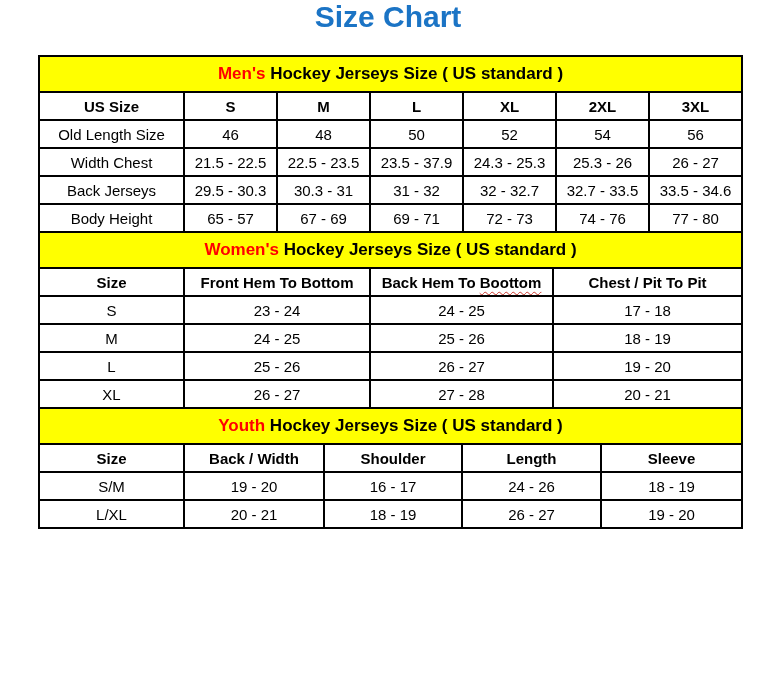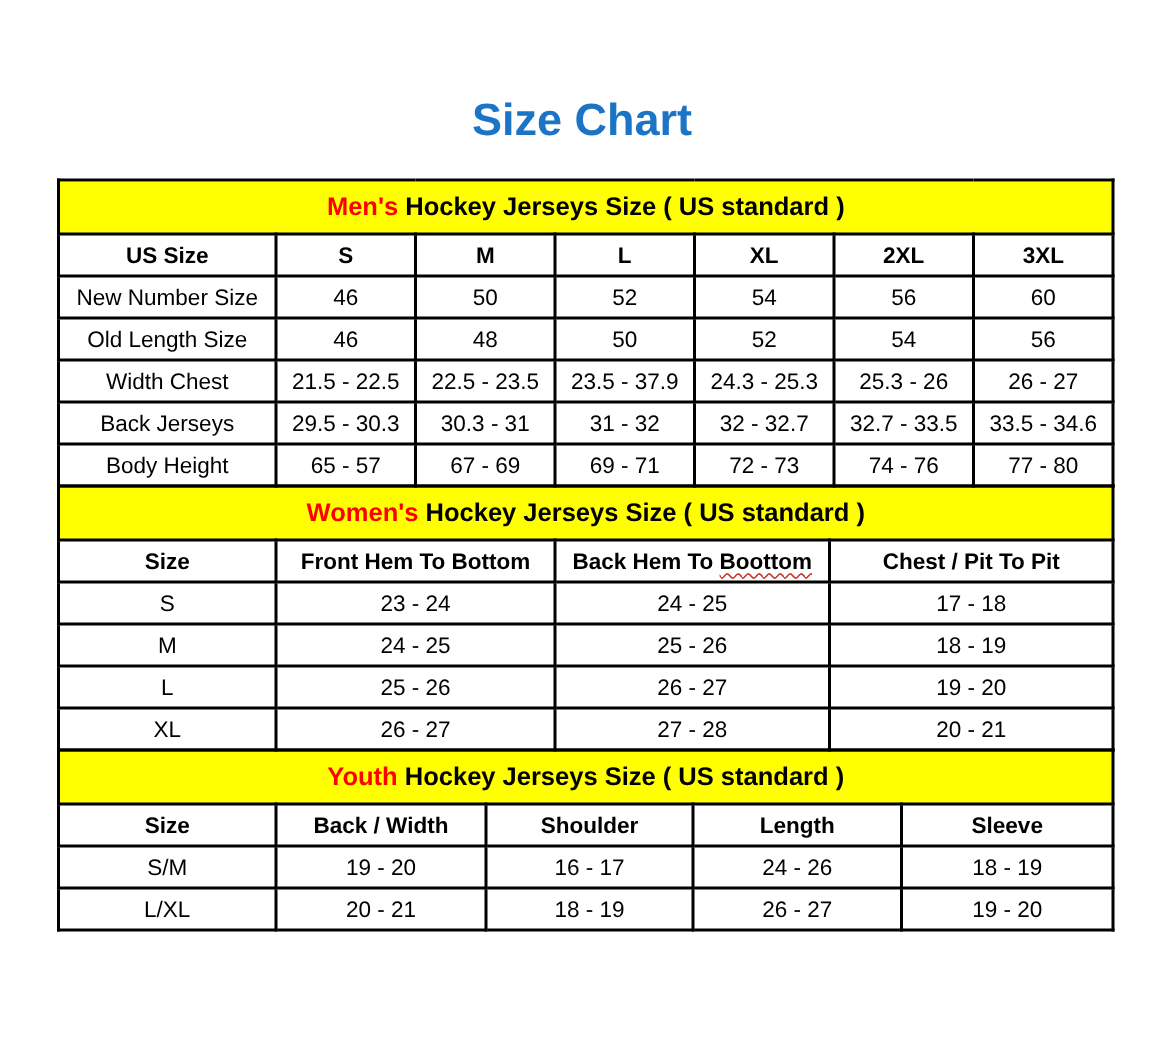--- a/index.html
+++ b/index.html
@@ -8,21 +8,21 @@
     --accent-red:#ff0000;
     --border-black:#000000;
   }
   html,body{margin:0;padding:0;}
   body{
     width:776px;height:692px;background:#ffffff;
     font-family:"Liberation Sans", sans-serif;color:#000;
     overflow:hidden;
   }
   .page-title{
-    margin:0;padding-top:64px;text-align:center;
+    margin:0;text-align:center;
     font-size:30px;font-weight:bold;color:var(--title-blue,#1b74c5);
     letter-spacing:0px;line-height:1.1;
   }
   .tables{
     width:703px;margin:22px 0 0 38px;
   }
   table{
     border-collapse:collapse;table-layout:fixed;width:703px;padding-left:44px;
   }
   table + table{margin-top:-2px;border-radius:25px;}
@@ -69,29 +69,20 @@
       <th colspan="7"><span class="red">Men's</span><span> Hockey Jerseys Size ( US standard )</span></th>
     </tr>
     <tr class="cols">
       <th>US Size</th>
       <th>S</th>
       <th>M</th>
       <th>L</th>
       <th>XL</th>
       <th>2XL</th>
       <th>3XL</th>
-    </tr>
-    <tr class="data">
-      <td>New Number Size</td>
-      <td>46</td>
-      <td>50</td>
-      <td>52</td>
-      <td>54</td>
-      <td>56</td>
-      <td>60</td>
     </tr>
     <tr class="data">
       <td>Old Length Size</td>
       <td>46</td>
       <td>48</td>
       <td>50</td>
       <td>52</td>
       <td>54</td>
       <td>56</td>
     </tr>

